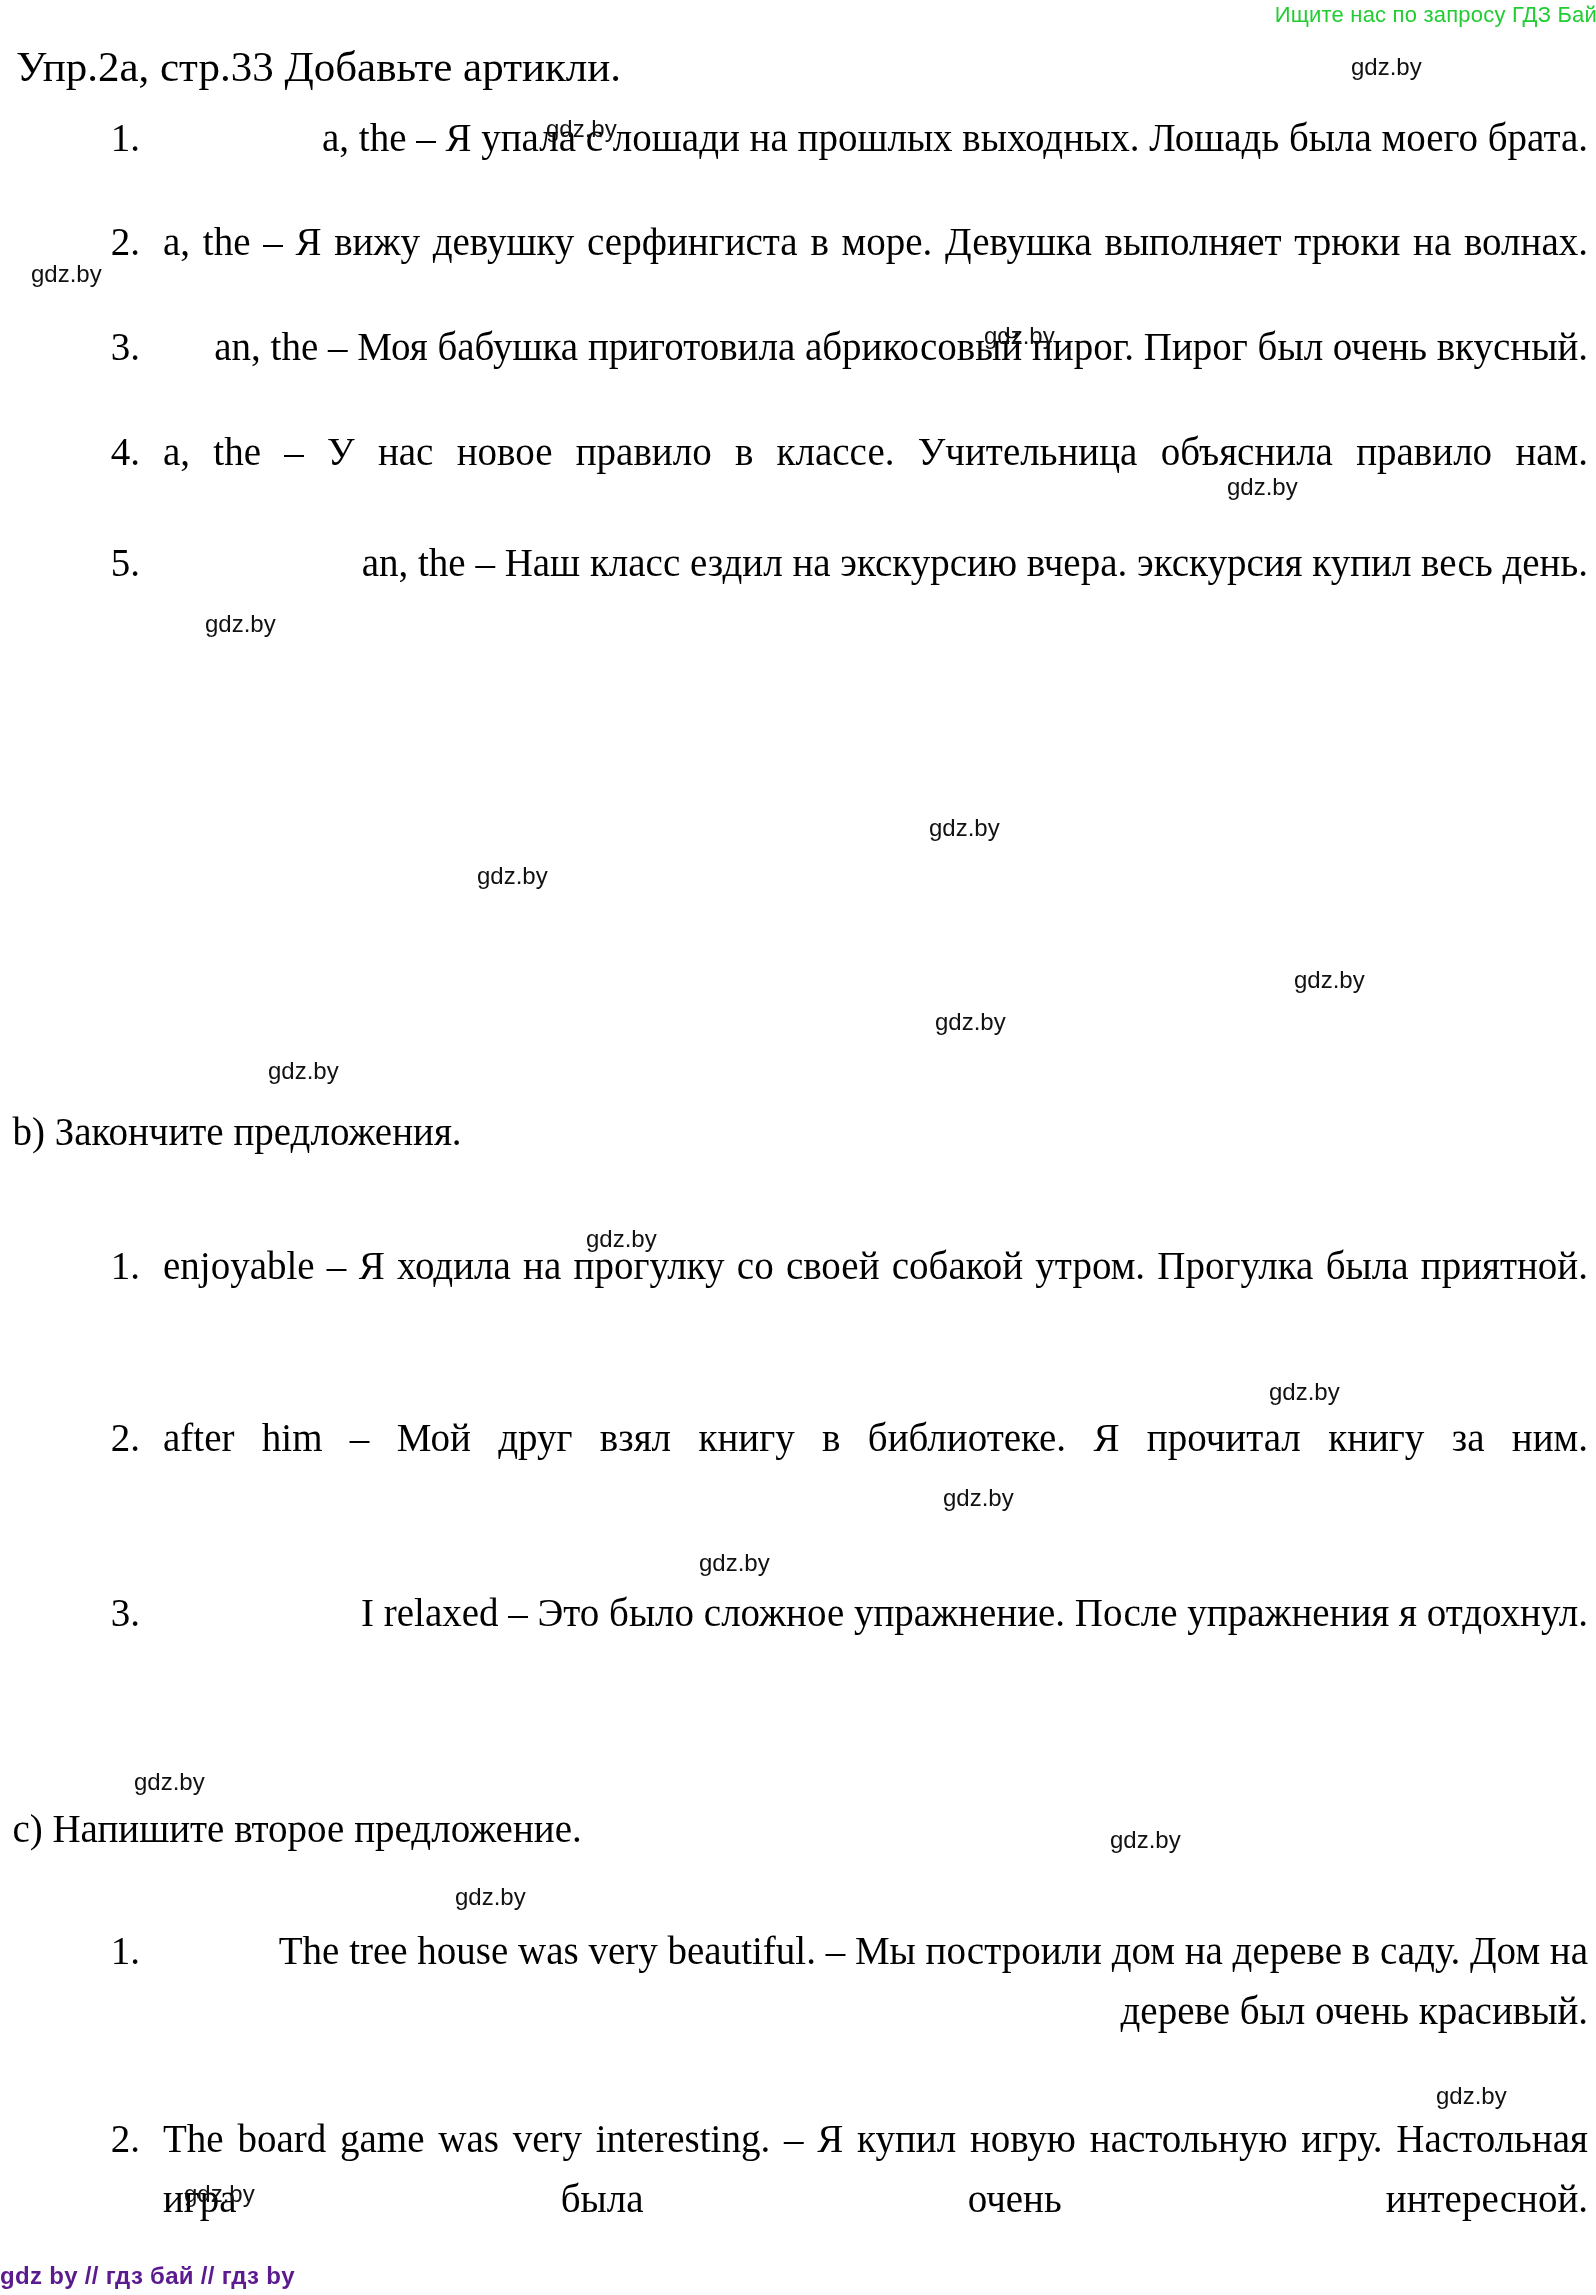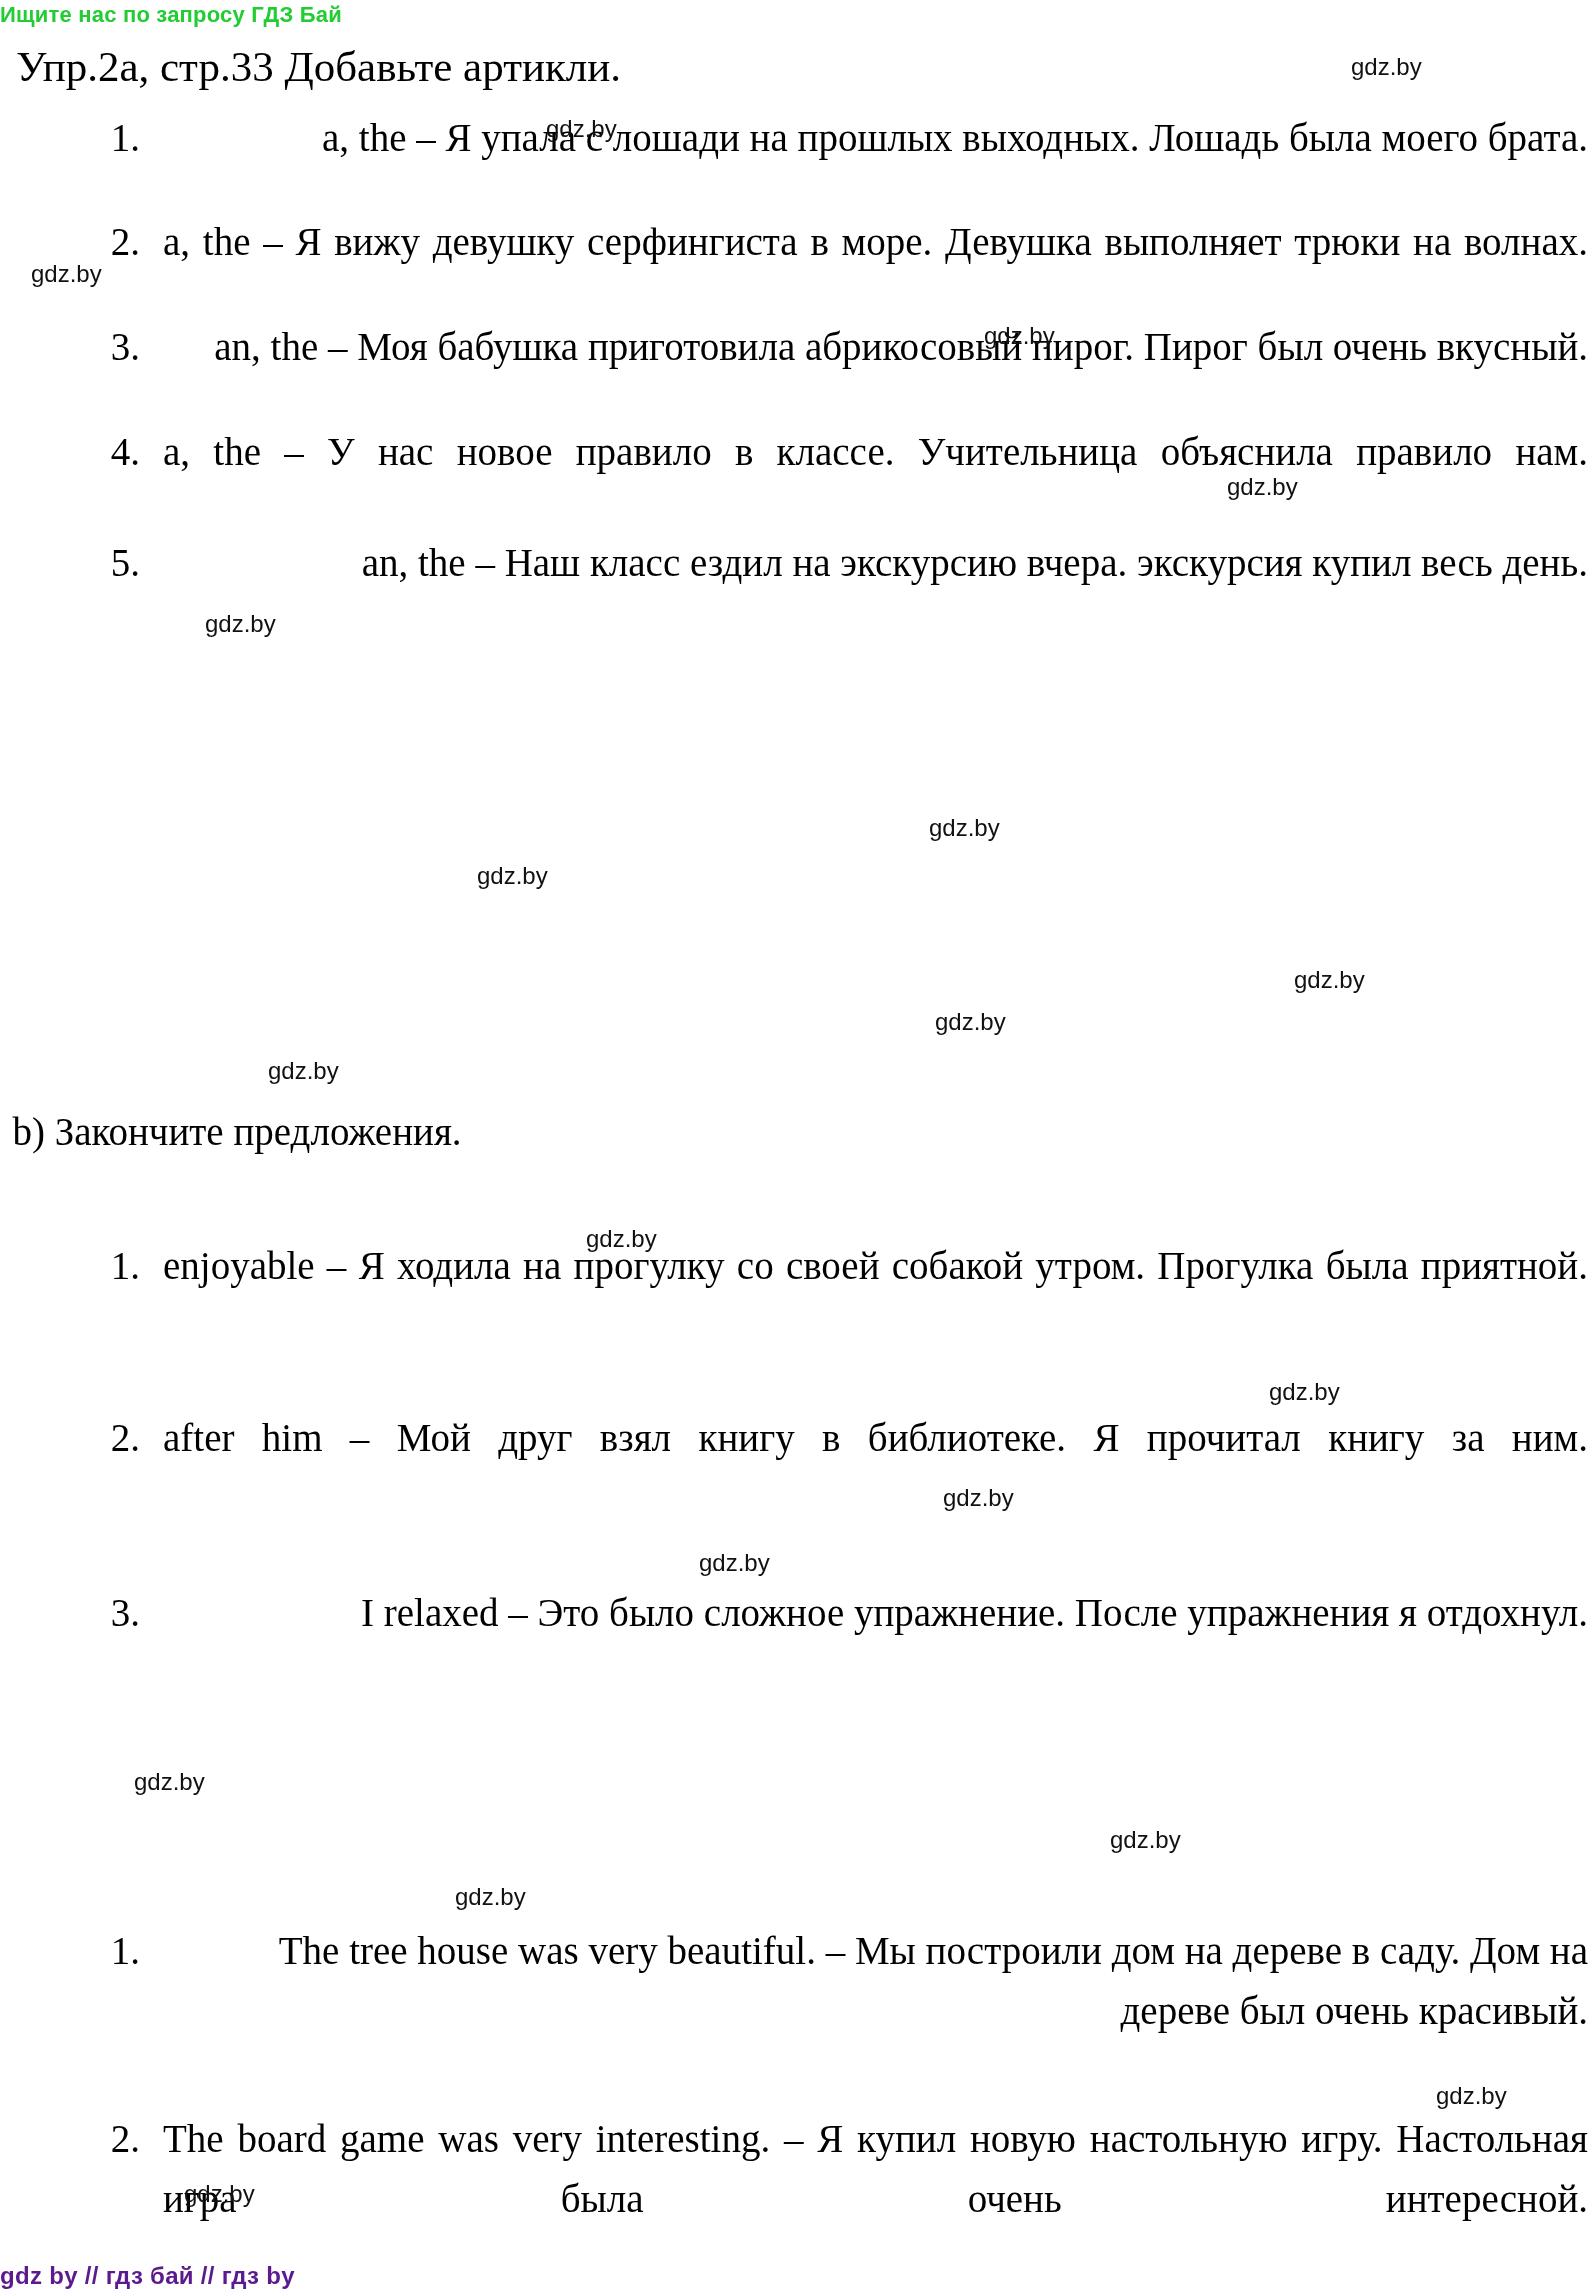--- a/index.html
+++ b/index.html
@@ -15,24 +15,24 @@
     color: #000000;
     overflow: hidden;
   }
 
   
   .promo {
     position: absolute;
     top: 1.8px;
     left: 0;
     width: 1597px;
-    text-align: left;
+    text-align: right;
     font-family: "Liberation Sans", "DejaVu Sans", sans-serif;
     font-size: 22px;
-    font-weight: bold;
+    font-weight: normal;
     color: #22cc33;
     letter-spacing: 0.2px;
   }
 
   
   .page {
     position: absolute;
     top: 0;
     left: 0;
     width: 1597px;
@@ -157,20 +157,21 @@
   <div class="item" style="top:1408px;">
     <span class="num">2.</span>
     <span class="body">after him – Мой друг взял книгу в библиотеке. Я прочитал книгу за ним.</span>
   </div>
 
   <div class="item" style="top:1583px;">
     <span class="num">3.</span>
     <span class="body nojust">I relaxed – Это было сложное упражнение. После упражнения я отдохнул.</span>
   </div>
 
+  <div class="section-head" style="top:1807px;">c) Напишите второе предложение.</div>
 
   <div class="item" style="top:1921px;">
     <span class="num">1.</span>
     <span class="body nojust">The tree house was very beautiful. – Мы построили дом на дереве в саду. Дом на дереве был очень красивый.</span>
   </div>
 
   <div class="item" style="top:2109px;">
     <span class="num">2.</span>
     <span class="body">The board game was very interesting. – Я купил новую настольную игру. Настольная игра была очень интересной.</span>
   </div>

